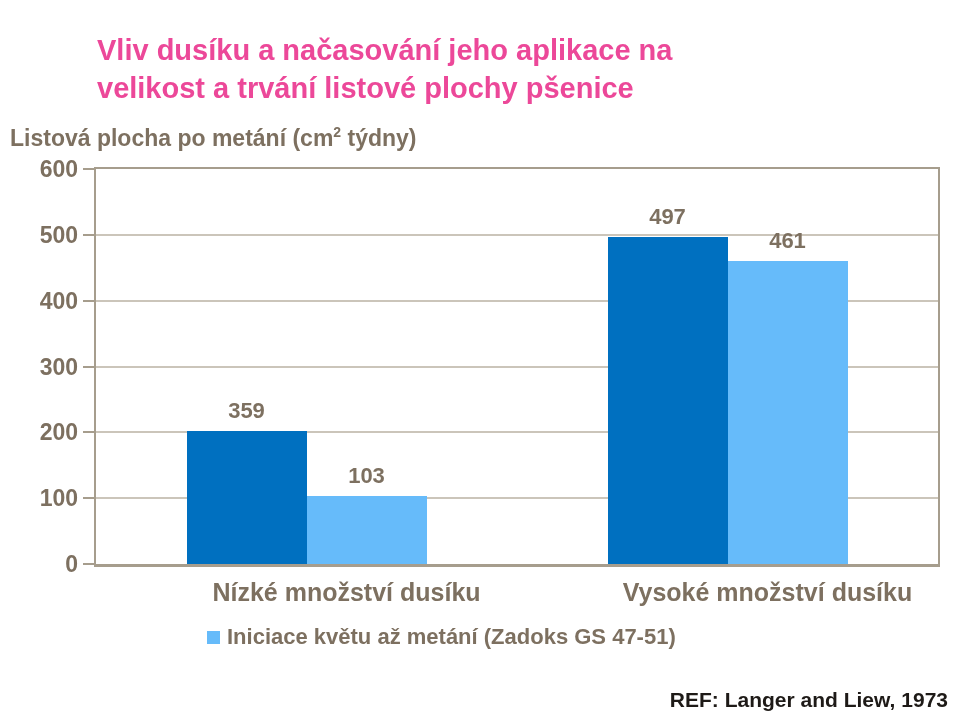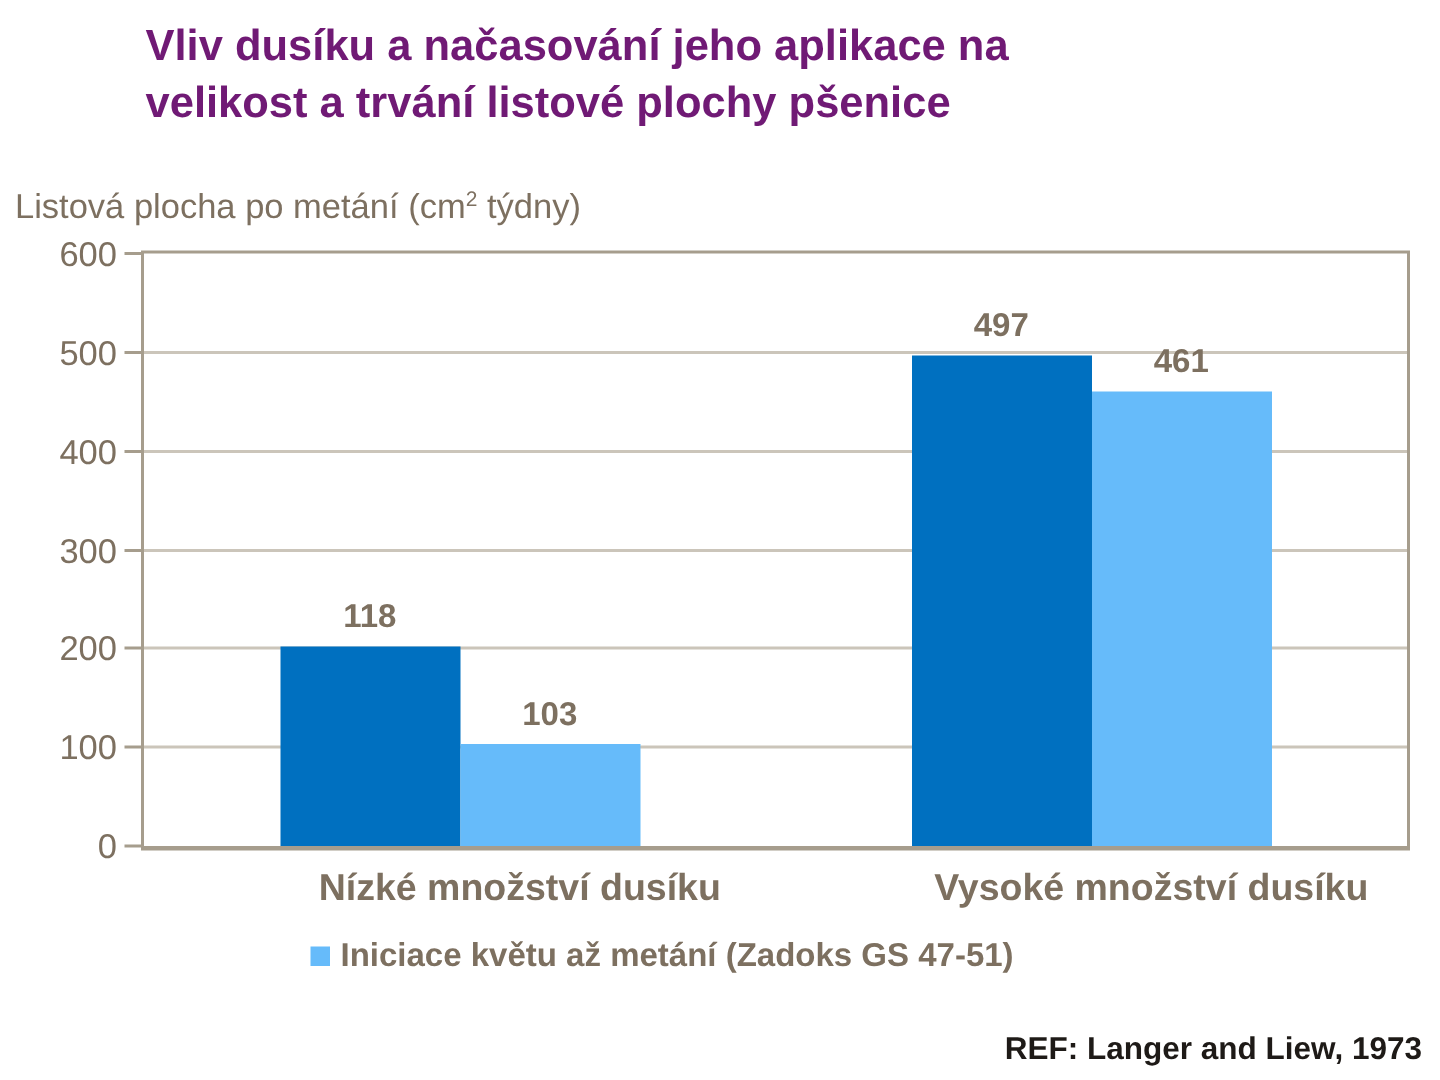--- a/index.html
+++ b/index.html
@@ -11,34 +11,34 @@
   .slide {
     position: relative;
     width: 960px;
     height: 720px;
     background: #ffffff;
     overflow: hidden;
   }
   .chart-title {
     position: absolute;
     left: 97px;
-    top: 12px;
+    top: 31px;
     font-size: 29px;
     font-weight: bold;
-    color: #701a75;
+    color: #ec4899;
     line-height: 38px;
     letter-spacing: 0px;
     white-space: nowrap;
   }
   .axis-title {
     position: absolute;
     left: 10px;
     top: 124px;
     font-size: 23px;
-    font-weight: normal;
+    font-weight: bold;
     color: #7D7060;
     white-space: nowrap;
   }
   .axis-title sup {
     font-size: 14px;
     vertical-align: super;
   }
   .plot {
     position: absolute;
     left: 94px;
@@ -68,21 +68,21 @@
     font-weight: bold;
     color: #7D7060;
     white-space: nowrap;
   }
   .ytick-label {
     position: absolute;
     left: 0;
     width: 78px;
     text-align: right;
     font-size: 23px;
-    font-weight: normal;
+    font-weight: bold;
     color: #7D7060;
     line-height: 28px;
     height: 28px;
   }
   .ytick-mark {
     position: absolute;
     left: 83px;
     width: 12px;
     height: 2px;
     background: #A69D8D;
@@ -143,21 +143,21 @@
     <span>Listová plocha po metání (cm</span><sup>2</sup><span> týdny)</span>
   </div>
 
   <div class="plot" id="plot">
       <div class="gridline" style="top: 328.167px;"></div>
       <div class="gridline" style="top: 262.333px;"></div>
       <div class="gridline" style="top: 196.5px;"></div>
       <div class="gridline" style="top: 130.667px;"></div>
       <div class="gridline" style="top: 64.8333px;"></div>
       <div class="bar" style="left: 90.5px; width: 120px; height: 132.983px; background: rgb(0, 112, 192);"></div>
-      <div class="bar-value-label" style="left: 150.5px; bottom: 139.983px;">118</div>
+      <div class="bar-value-label" style="left: 150.5px; bottom: 139.983px;">359</div>
       <div class="bar" style="left: 210.5px; width: 120px; height: 67.8083px; background: rgb(102, 187, 250);"></div>
       <div class="bar-value-label" style="left: 270.5px; bottom: 74.8083px;">103</div>
       <div class="bar" style="left: 511.5px; width: 120px; height: 327.192px; background: rgb(0, 112, 192);"></div>
       <div class="bar-value-label" style="left: 571.5px; bottom: 334.192px; margin-top: 44px;">497</div>
       <div class="bar" style="left: 631.5px; width: 120px; height: 303.492px; background: rgb(102, 187, 250);"></div>
       <div class="bar-value-label" style="left: 691.5px; bottom: 310.492px;">461</div>
     </div>
 
   <div id="y-axis">
       <div class="ytick-label" style="top: 550px;">0</div>

